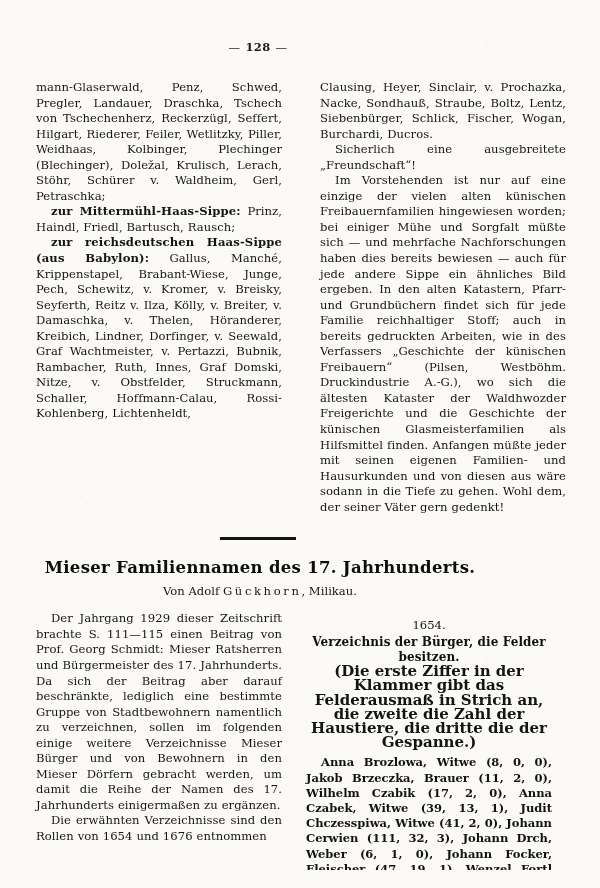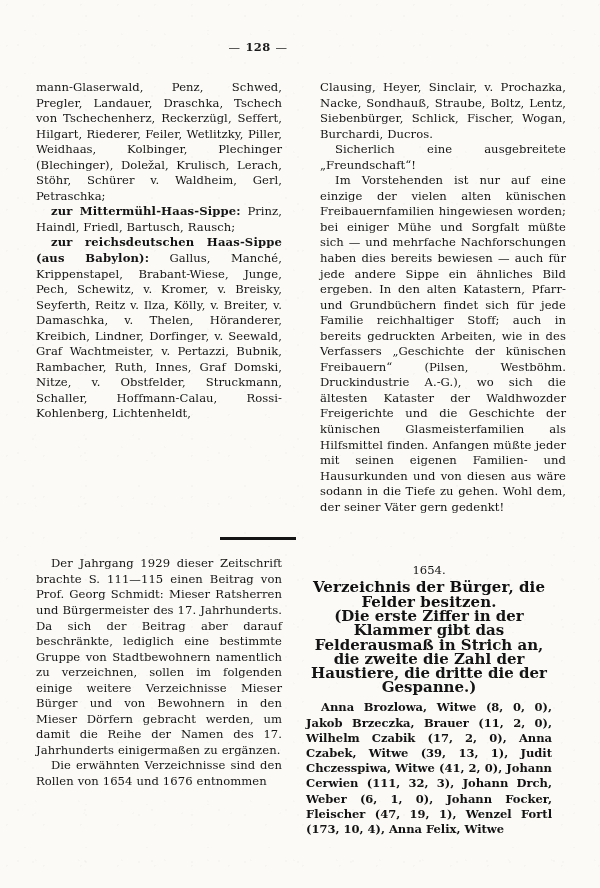--- a/index.html
+++ b/index.html
@@ -130,21 +130,21 @@
     text-align: center;
     font-size: 11.6px;
     line-height: 18px;
     margin: 5px 0 1px 0;
     color: #141414;
   }
 
   
   .list-caption {
     margin: 0;
-    font-size: 15px;
+    font-size: 12px;
     line-height: 14.4px;
     font-weight: bold;
     text-align: center;
     letter-spacing: 0.1px;
     color: #101010;
   }
   .list-note {
     margin: 0;
     font-size: 15px;
     line-height: 14.2px;
@@ -193,20 +193,24 @@
       <p class="body indent">Sicherlich eine ausgebreitete „Freundschaft“!</p>
       <p class="body indent">Im Vorstehenden ist nur auf eine einzige der vielen alten künischen Freibauernfamilien hingewiesen worden; bei einiger Mühe und Sorgfalt müßte sich — und mehrfache Nachforschungen haben dies bereits bewiesen — auch für jede andere Sippe ein ähnliches Bild ergeben. In den alten Katastern, Pfarr- und Grundbüchern findet sich für jede Familie reichhaltiger Stoff; auch in bereits gedruckten Arbeiten, wie in des Verfassers „Geschichte der künischen Freibauern“ (Pilsen, Westböhm. Druckindustrie A.-G.), wo sich die ältesten Kataster der Waldhwozder Freigerichte und die Geschichte der künischen Glasmeisterfamilien als Hilfsmittel finden. Anfangen müßte jeder mit seinen eigenen Familien- und Hausurkunden und von diesen aus wäre sodann in die Tiefe zu gehen. Wohl dem, der seiner Väter gern gedenkt!</p>
     </div>
 
   </div>
 
   <div class="rule-wrap">
     <span class="rule"></span>
   </div>
 
+  <div class="article-head">
+    <h1 class="article-title">Mieser Familiennamen des 17. Jahrhunderts.</h1>
+    <p class="article-byline"><span>Von Adolf </span><span class="byline-name">Gückhorn</span><span>, Milikau.</span></p>
+  </div>
 
   <div class="cols-lower">
 
     <div class="col">
       <p class="body indent">Der Jahrgang 1929 dieser Zeitschrift brachte S. 111—115 einen Beitrag von Prof. Georg Schmidt: Mieser Ratsherren und Bürgermeister des 17. Jahrhunderts. Da sich der Beitrag aber darauf beschränkte, lediglich eine bestimmte Gruppe von Stadtbewohnern namentlich zu verzeichnen, sollen im folgenden einige weitere Verzeichnisse Mieser Bürger und von Bewohnern in den Mieser Dörfern gebracht werden, um damit die Reihe der Namen des 17. Jahrhunderts einigermaßen zu ergänzen.</p>
       <p class="body indent">Die erwähnten Verzeichnisse sind den Rollen von 1654 und 1676 entnommen</p>
     </div>
 
     <div class="col">
       <div class="year">1654.</div>

